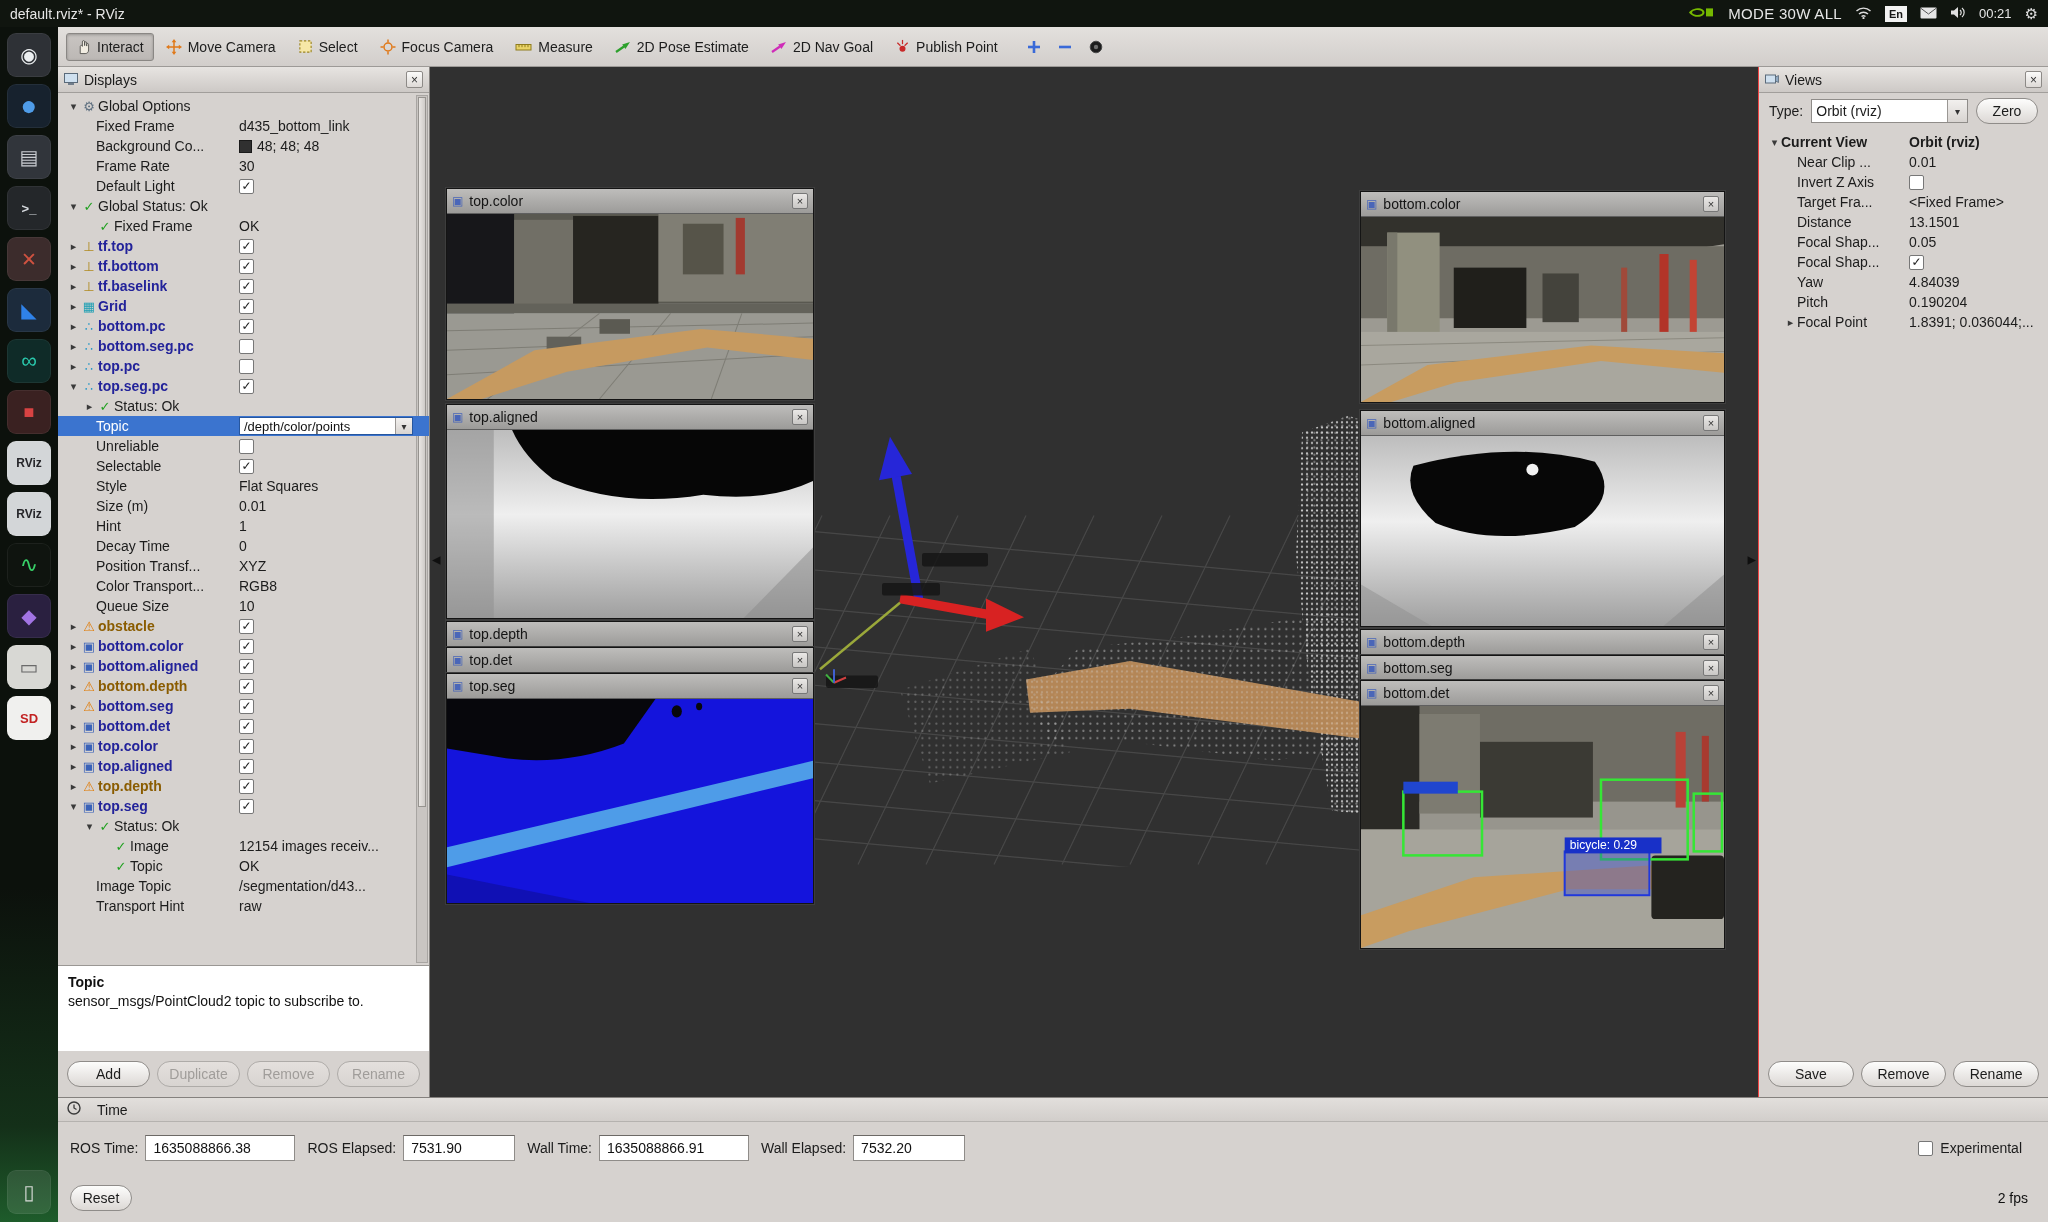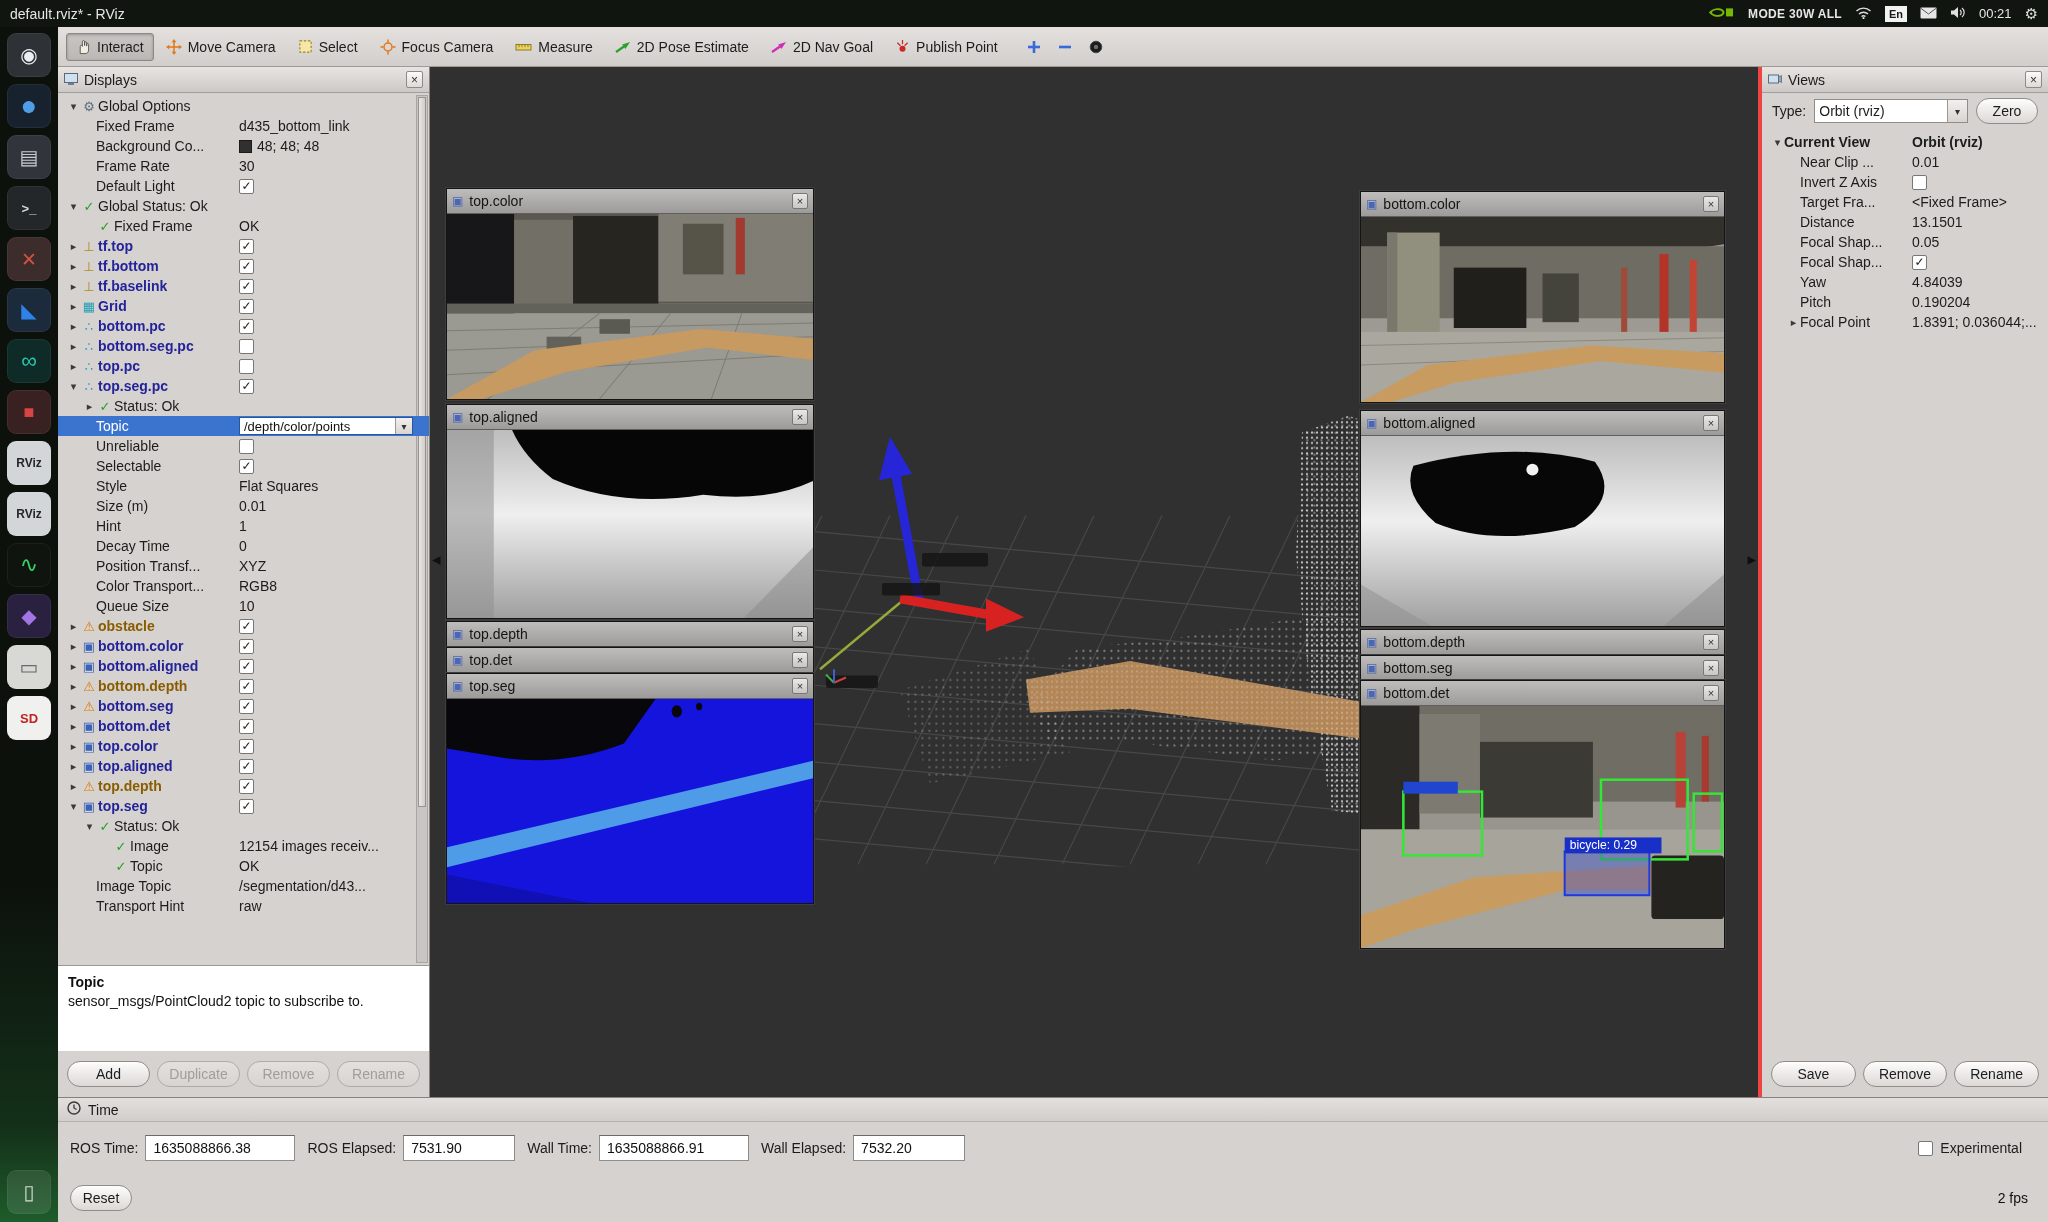--- a/index.html
+++ b/index.html
@@ -7,21 +7,21 @@
 #screen{width:2048px;height:1222px;display:flex;flex-direction:column}
 
 .mac-bar{flex:0 0 38px;background:linear-gradient(#404042,#333335);display:flex;align-items:center;justify-content:center;position:relative;border-bottom:1px solid #1d1d1d}
 .mac-dots{position:absolute;left:16px;top:0;height:100%;display:flex;align-items:center;gap:10px}
 .mac-dot{width:14px;height:14px;border-radius:50%;background:#7b7b7b;border:1px solid #5c5c5c}
 .mac-title{color:#d6d6d6;font-size:15px}
 .mac-underline{position:absolute;bottom:0;left:50%;transform:translateX(-50%);width:252px;height:4px;background:#ececec;border-radius:2px 2px 0 0}
 
 .rviz-bar{flex:0 0 27px;background:#10150f;display:flex;align-items:center;color:#e6e6e6;font-size:14px;padding:0 10px;justify-content:space-between}
 .rviz-bar .right{display:flex;align-items:center;gap:13px}
-.mode-text{font-weight:bold;font-size:12px;letter-spacing:.3px}
+.mode-text{font-weight:normal;font-size:15px;letter-spacing:.3px}
 .en-badge{background:#f2f2f2;color:#1a1a1a;font-size:11px;font-weight:bold;border-radius:0;padding:2px 4px}
 .clock-text{font-size:13px}
 .gearglyph{font-size:15px;color:#ddd}
 
 .app-row{flex:1;display:flex;min-height:0}
 .dock{flex:0 0 58px;background:linear-gradient(180deg,#0c110c 0%,#0c110c 72%,#143019 92%,#1e5c2b 100%);display:flex;flex-direction:column;align-items:center;padding:6px 0 8px;gap:7px}
 .dock-item{width:44px;height:44px;border-radius:9px;display:flex;align-items:center;justify-content:center;flex:0 0 44px;box-shadow:inset 0 0 0 1px rgba(255,255,255,.06)}
 .dock-trash{margin-top:auto}
 .main-col{flex:1;display:flex;flex-direction:column;min-width:0}
 
@@ -29,21 +29,21 @@
 #toolbar-tools{display:flex;gap:2px;align-items:center}
 .tool{display:flex;align-items:center;gap:6px;padding:5px 9px;border-radius:3px;border:1px solid transparent}
 .tool.active{background:linear-gradient(#c9c5c2,#bcb8b5);border-color:#8a8784;box-shadow:inset 0 1px 3px rgba(0,0,0,.25)}
 .tool-ic{display:flex;align-items:center}
 .tool-extra{display:flex;align-items:center;gap:7px;margin-left:14px}
 .iconbtn{width:24px;height:24px;display:flex;align-items:center;justify-content:center;border-radius:3px}
 
 .content-row{flex:1;display:flex;min-height:0}
 .panel{background:#d6d2cf;display:flex;flex-direction:column;min-height:0}
 .displays-panel{flex:0 0 372px;border-right:1px solid #84817e}
-.views-panel{flex:0 0 290px;border-left:4px solid #ef4444}
+.views-panel{flex:0 0 290px;border-left:1px solid #ef4444}
 .panel-header{flex:0 0 26px;background:linear-gradient(#e7e4e1,#cdc9c6);border-bottom:1px solid #a19e9b;display:flex;align-items:center;gap:6px;padding:0 6px;font-size:14px;color:#1b1b1b}
 .panel-close{margin-left:auto;width:17px;height:17px;border:1px solid #8d8a87;background:linear-gradient(#fbfbfa,#dedad7);border-radius:2px;display:flex;align-items:center;justify-content:center;font-size:12px;color:#333}
 .tree{position:relative;flex:1;overflow:hidden;padding-top:3px;font-size:14px;color:#1c1c1c}
 .trow{position:relative;height:20px;display:flex;align-items:center;padding-left:5px;white-space:nowrap}
 .trow.sel{background:#3b74cf;color:#fff}
 .tind{flex:0 0 auto;display:inline-block}
 .texp{flex:0 0 13px;width:13px;font-size:11px;color:#3a3a3a;text-align:center}
 .trow.sel .texp{color:#fff}
 .ticon{flex:0 0 18px;width:18px;text-align:center;font-size:13px}
 .tlbl{overflow:hidden;text-overflow:ellipsis}
@@ -76,21 +76,21 @@
 .img-body svg{display:block;width:100%;height:100%}
 .split-arrow{position:absolute;top:484px;font-size:17px;color:#0f0f0f;line-height:1}
 
 .type-row{flex:0 0 36px;display:flex;align-items:center;gap:8px;padding:0 10px;font-size:14px;color:#1c1c1c}
 .type-combo{flex:1;height:24px;background:#fff;border:1px solid #8f8c89;display:flex;align-items:center;font-size:14px;min-width:0}
 .type-combo .combo-arrow{flex:0 0 20px}
 .zero-btn{flex:0 0 auto;min-width:62px}
 .views-tree{flex:0 0 auto;height:206px}
 
 .time-panel{flex:0 0 125px;background:#d6d2cf;border-top:1px solid #84817e;display:flex;flex-direction:column}
-.time-header{flex:0 0 24px;display:flex;align-items:center;gap:7px;padding:0 9px;font-size:14px;color:#1b1b1b;background:linear-gradient(#e2dfdc,#d2cecb);border-bottom:1px solid #b5b2af}
+.time-header{flex:0 0 24px;display:flex;align-items:center;gap:16px;padding:0 9px;font-size:14px;color:#1b1b1b;background:linear-gradient(#e2dfdc,#d2cecb);border-bottom:1px solid #b5b2af}
 .time-fields{flex:0 0 52px;display:flex;align-items:center;gap:12px;padding:0 12px;font-size:14px;color:#1c1c1c}
 .tfield{display:flex;align-items:center;gap:7px}
 .tinput{display:inline-block;background:#fff;border:1px solid #8f8c89;border-top-color:#6c6966;padding:4px 7px;font-size:14px;color:#111;white-space:nowrap;overflow:hidden}
 .exp-check{margin-left:auto;display:flex;align-items:center;gap:7px;margin-right:14px}
 .time-bottom{flex:1;display:flex;align-items:center;padding:0 12px}
 .reset-btn{flex:0 0 auto;min-width:62px}
 .fps{margin-left:auto;font-size:14px;color:#111;margin-right:8px}
 </style>
 </head>
 <body>

